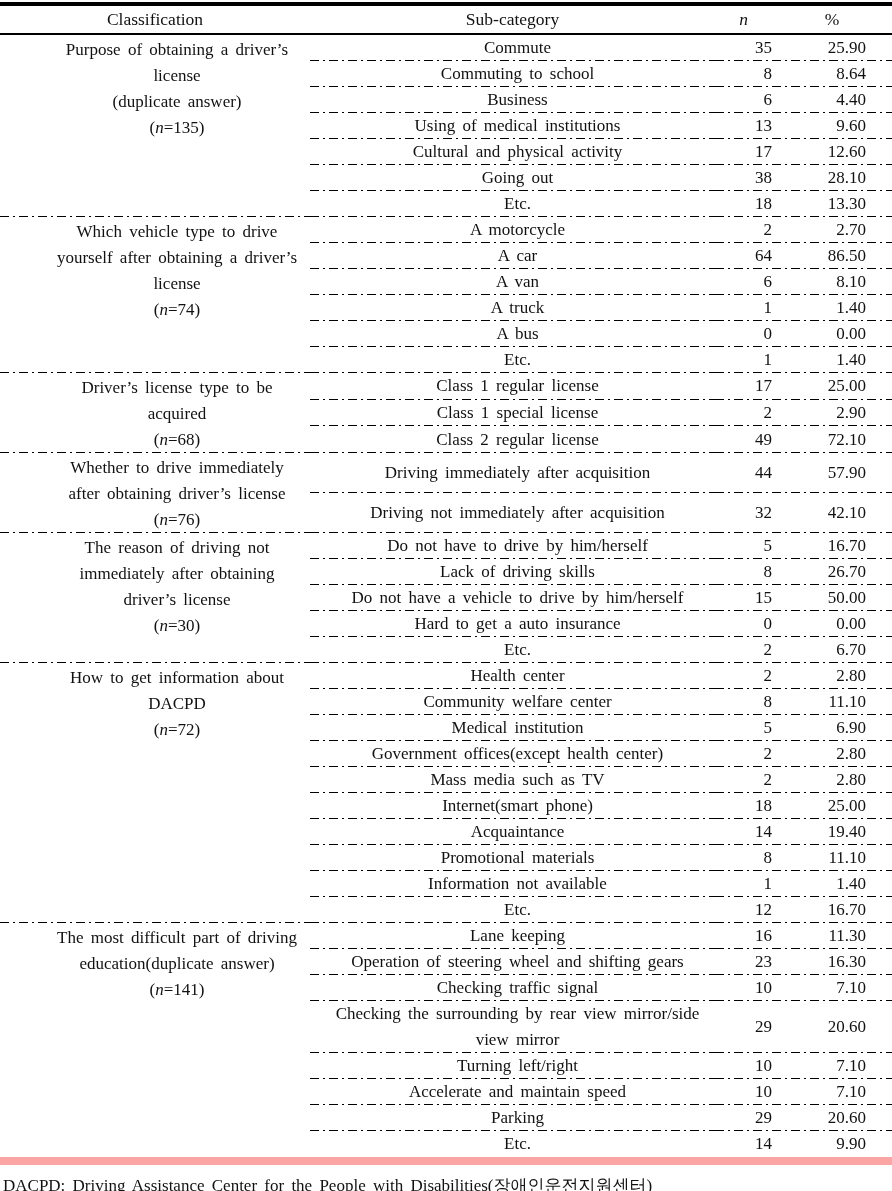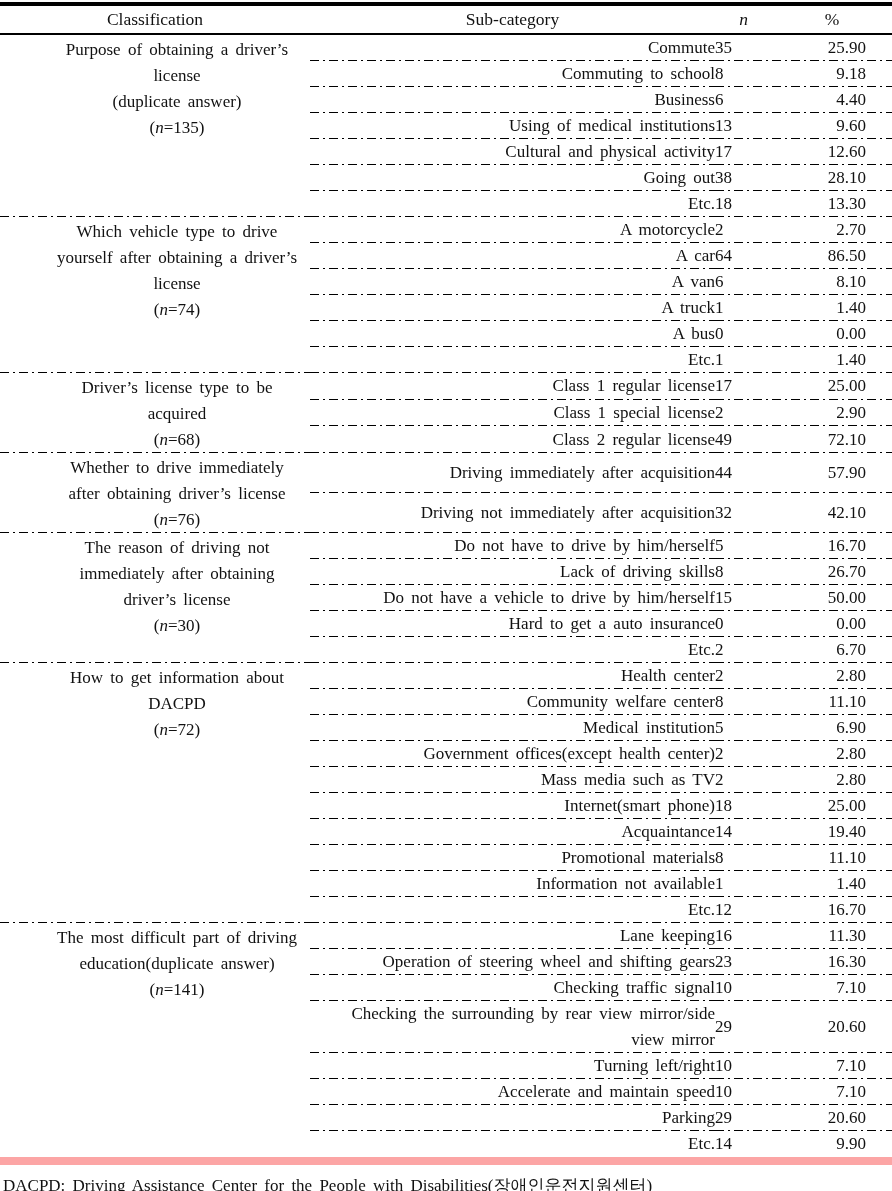--- a/index.html
+++ b/index.html
@@ -60,22 +60,22 @@
   tbody tr.tbl-end > td { background-image: none; }
 
   td.cls {
     text-align: center;
     vertical-align: top;
     padding-top: 2px;
   }
   td.cls .cl { height: 26px; line-height: 26px; padding-left: 44px; }
   td.cls.no-line { background-image: none; margin-left: 45px; }
 
-  td.sub { text-align: right;  padding-left: 10px; }
-  td.num { text-align: left; }
+  td.sub { text-align: center;  padding-left: 10px; }
+  td.num { text-align: right; }
   td.pct { text-align: right; padding-right: 26px; font-family: Liberation Serif, serif; }
 
   .footnote {
     margin-top: 9px;
     padding-left: 3px;
     font-size: 17px;
     word-spacing: 3px;
     line-height: 24px;
     color: #111111;
   }
@@ -107,21 +107,21 @@
             <div class="cl">(duplicate answer)</div>
             <div class="cl">(<i>n</i>=135)</div>
           </td>
           <td class="sub">Commute</td>
           <td class="num">35</td>
           <td class="pct">25.90</td>
         </tr>
         <tr>
           <td class="sub">Commuting to school</td>
           <td class="num">8</td>
-          <td class="pct">9.18</td>
+          <td class="pct">8.64</td>
         </tr>
         <tr>
           <td class="sub">Business</td>
           <td class="num">6</td>
           <td class="pct">4.40</td>
         </tr>
         <tr>
           <td class="sub">Using of medical institutions</td>
           <td class="num">13</td>
           <td class="pct">9.60</td>

